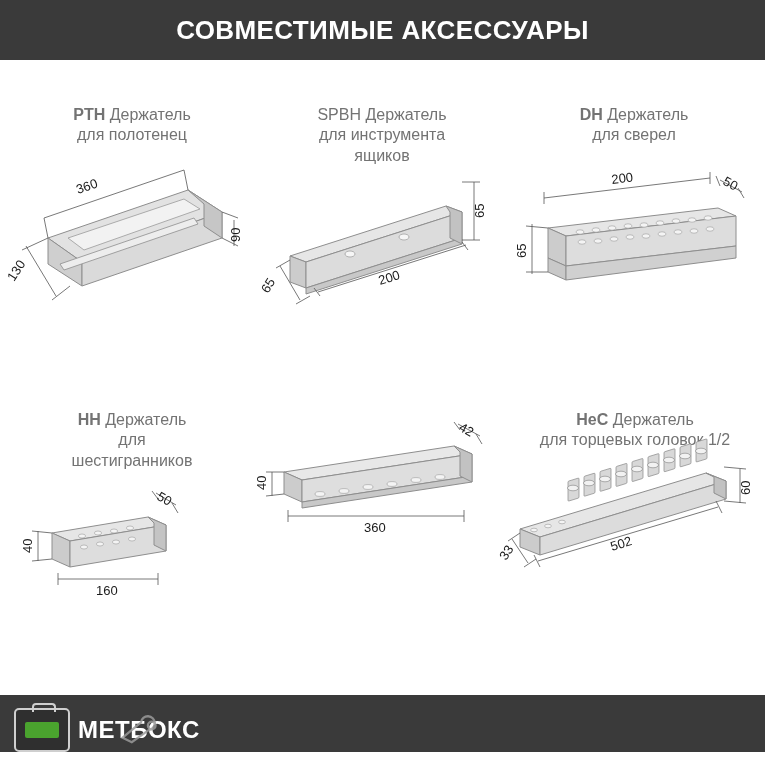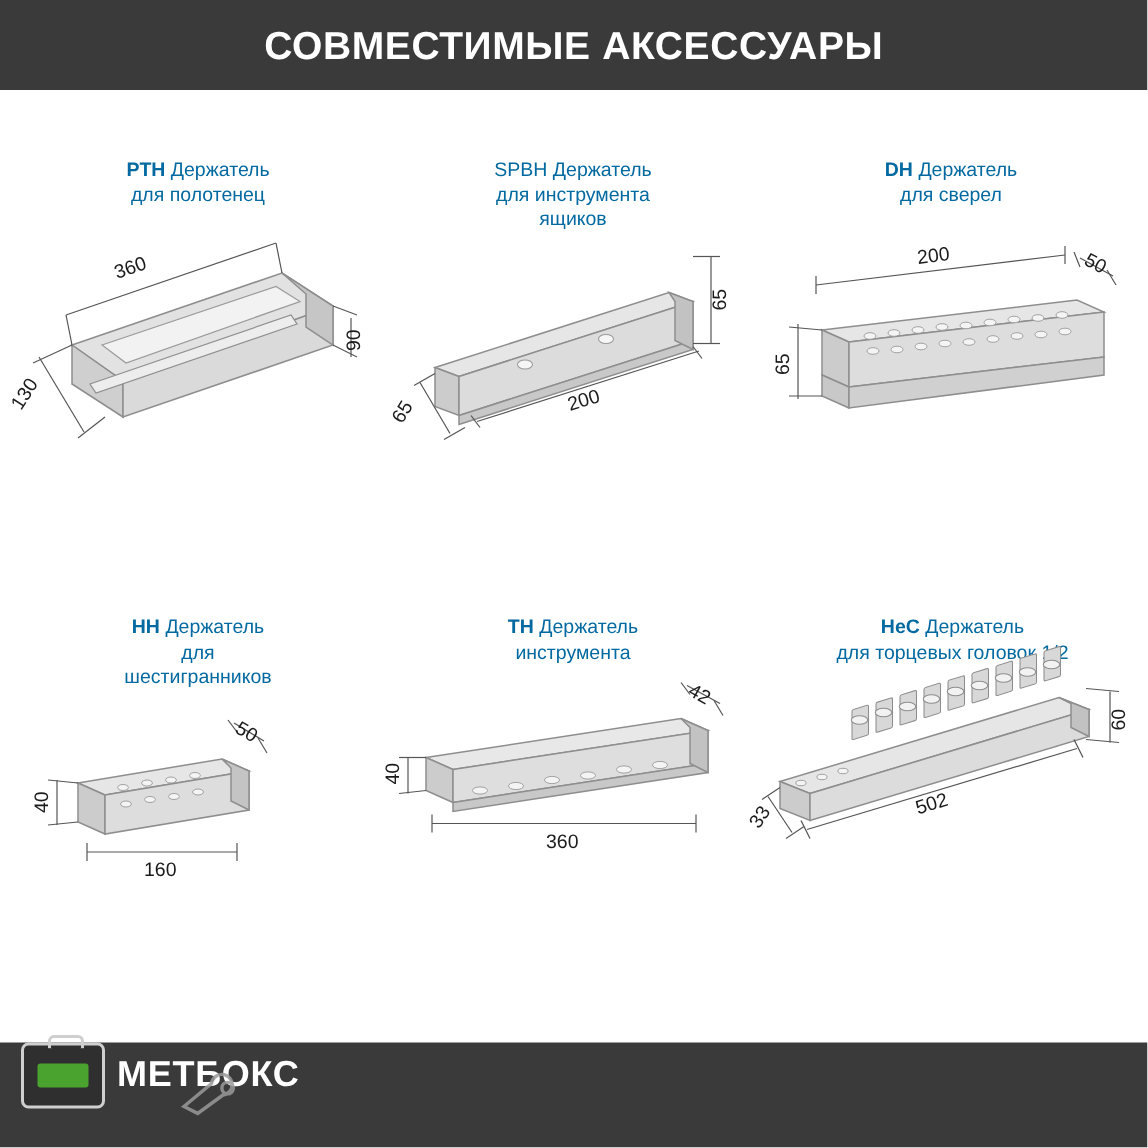--- a/index.html
+++ b/index.html
@@ -19,29 +19,29 @@
   .header-title{
     color:#ffffff;font-size:26px;font-weight:bold;letter-spacing:.4px;
     text-transform:uppercase;
   }
   
   .grid{
     position:absolute;left:0;top:65px;width:765px;height:630px;
   }
   .cell{position:absolute;}
   .cap{
-    text-align:center;font-size:13px;color:#0369a1;line-height:1.28;
+    text-align:center;font-size:16px;color:#737373;line-height:1.28;
   }
   .art{position:relative;}
   svg{display:block;overflow:visible;}
   .dim{font-size:13px;fill:#1b1b1b;font-family:"Liberation Sans", sans-serif;}
   
   .footer{
-    position:absolute;left:0;top:695px;width:765px;height:70px;
-    background:#3a3a3a;display:flex;align-items:flex-start;
+    position:absolute;left:0;top:695px;width:765px;height:57px;
+    background:#3a3a3a;display:flex;align-items:flex-end;
   }
   .logo{
     display:flex;align-items:center;margin-left:14px;
   }
   .logo-box{
     width:52px;height:40px;border:2px solid #cfcfcf;border-radius:5px;
     background:#2f2f2f;position:relative;margin-right:8px;
     display:flex;align-items:center;justify-content:center;
   }
   .logo-box:before{
@@ -226,25 +226,20 @@
 
         <line x1="50" y1="108" x2="150" y2="108" stroke="#555" stroke-width="0.8"></line>
         <line x1="50" y1="102" x2="50" y2="114" stroke="#555" stroke-width="0.8"></line>
         <line x1="150" y1="102" x2="150" y2="114" stroke="#555" stroke-width="0.8"></line>
         <text class="dim" x="88" y="124">160</text>
       </svg>
     </div>
   </div>
 
   <div class="cell" style="left:258px;top:345px;width:248px;">
-    <div class="cap">
-      <span style="font-weight:bold">TH</span>
-      <span>Держатель</span><br>
-      <span>инструмента</span>
-    </div>
     <div class="art">
       <svg width="248" height="140" viewBox="0 0 248 140">
         <polygon points="26,62 196,36 214,44 44,70" fill="#e8e8e8" stroke="#8e8e8e" stroke-width="1"></polygon>
         <polygon points="26,62 44,70 44,92 26,84" fill="#cccccc" stroke="#8e8e8e" stroke-width="1"></polygon>
         <polygon points="44,70 214,44 214,66 44,92" fill="#dedede" stroke="#8e8e8e" stroke-width="1"></polygon>
         <polygon points="44,92 214,66 214,72 44,98" fill="#c8c8c8" stroke="#8e8e8e" stroke-width="1"></polygon>
         <polygon points="196,36 214,44 214,72 202,66 202,42" fill="#c2c2c2" stroke="#8e8e8e" stroke-width="1"></polygon>
         <g fill="#f4f4f4" stroke="#9a9a9a" stroke-width="0.6">
           <ellipse cx="62" cy="84" rx="5" ry="2.4"></ellipse>
             <ellipse cx="86" cy="81" rx="5" ry="2.4"></ellipse>

